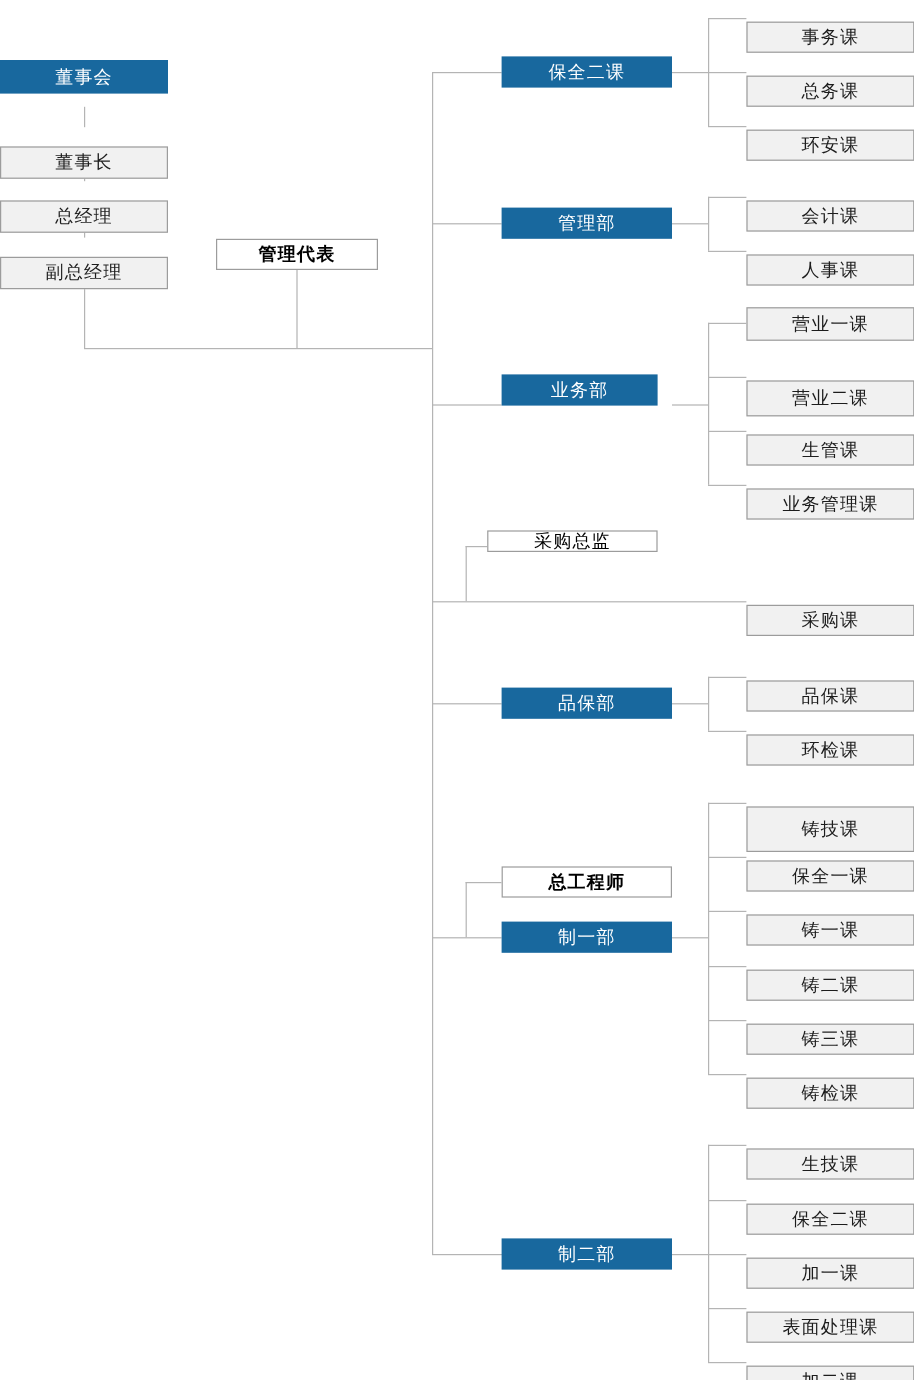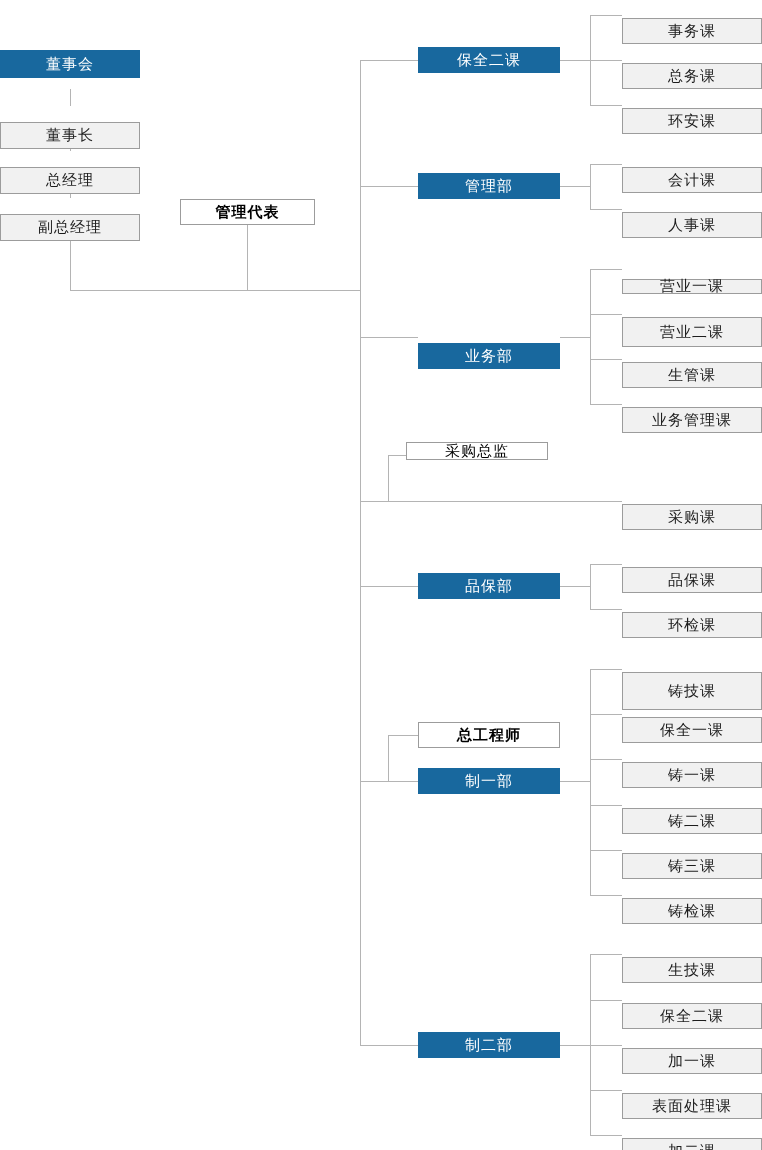--- a/index.html
+++ b/index.html
@@ -108,35 +108,35 @@
   <div class="h" style="left:590px;top:1135px;width:32px"></div>
 
   <div class="box blue" style="left:0px;top:50px;width:140px;height:28px">董事会</div>
   <div class="box gray" style="left:0px;top:106px;width:140px;height:27px">董事长</div>
   <div class="box gray" style="left:0px;top:151px;width:140px;height:27px">总经理</div>
   <div class="box gray" style="left:0px;top:198px;width:140px;height:27px">副总经理</div>
   <div class="box white bold" style="left:180px;top:199px;width:135px;height:26px">管理代表</div>
 
   <div class="box blue" style="left:418px;top:47px;width:142px;height:26px">保全二课</div>
   <div class="box blue" style="left:418px;top:173px;width:142px;height:26px">管理部</div>
-  <div class="box blue" style="left:418px;top:343px;width:142px;height:26px">业务部</div>
+  <div class="box blue" style="left:418px;top:312px;width:130px;height:26px">业务部</div>
   <div class="box white" style="left:406px;top:442px;width:142px;height:18px">采购总监</div>
   <div class="box blue" style="left:418px;top:573px;width:142px;height:26px">品保部</div>
   <div class="box white bold" style="left:418px;top:722px;width:142px;height:26px">总工程师</div>
   <div class="box blue" style="left:418px;top:768px;width:142px;height:26px">制一部</div>
   <div class="box blue" style="left:418px;top:1032px;width:142px;height:26px">制二部</div>
 
   <div class="box gray" style="left:622px;top:2px;width:140px;height:26px">事务课</div>
   <div class="box gray" style="left:622px;top:47px;width:140px;height:26px">总务课</div>
   <div class="box gray" style="left:622px;top:92px;width:140px;height:26px">环安课</div>
 
   <div class="box gray" style="left:622px;top:151px;width:140px;height:26px">会计课</div>
   <div class="box gray" style="left:622px;top:196px;width:140px;height:26px">人事课</div>
 
-  <div class="box gray" style="left:622px;top:263px;width:140px;height:15px">营业一课</div>
+  <div class="box gray" style="left:622px;top:240px;width:140px;height:28px">营业一课</div>
   <div class="box gray" style="left:622px;top:301px;width:140px;height:30px">营业二课</div>
   <div class="box gray" style="left:622px;top:346px;width:140px;height:26px">生管课</div>
   <div class="box gray" style="left:622px;top:391px;width:140px;height:26px">业务管理课</div>
 
   <div class="box gray" style="left:622px;top:488px;width:140px;height:26px">采购课</div>
 
   <div class="box gray" style="left:622px;top:551px;width:140px;height:26px">品保课</div>
   <div class="box gray" style="left:622px;top:596px;width:140px;height:26px">环检课</div>
 
   <div class="box gray" style="left:622px;top:656px;width:140px;height:38px">铸技课</div>

